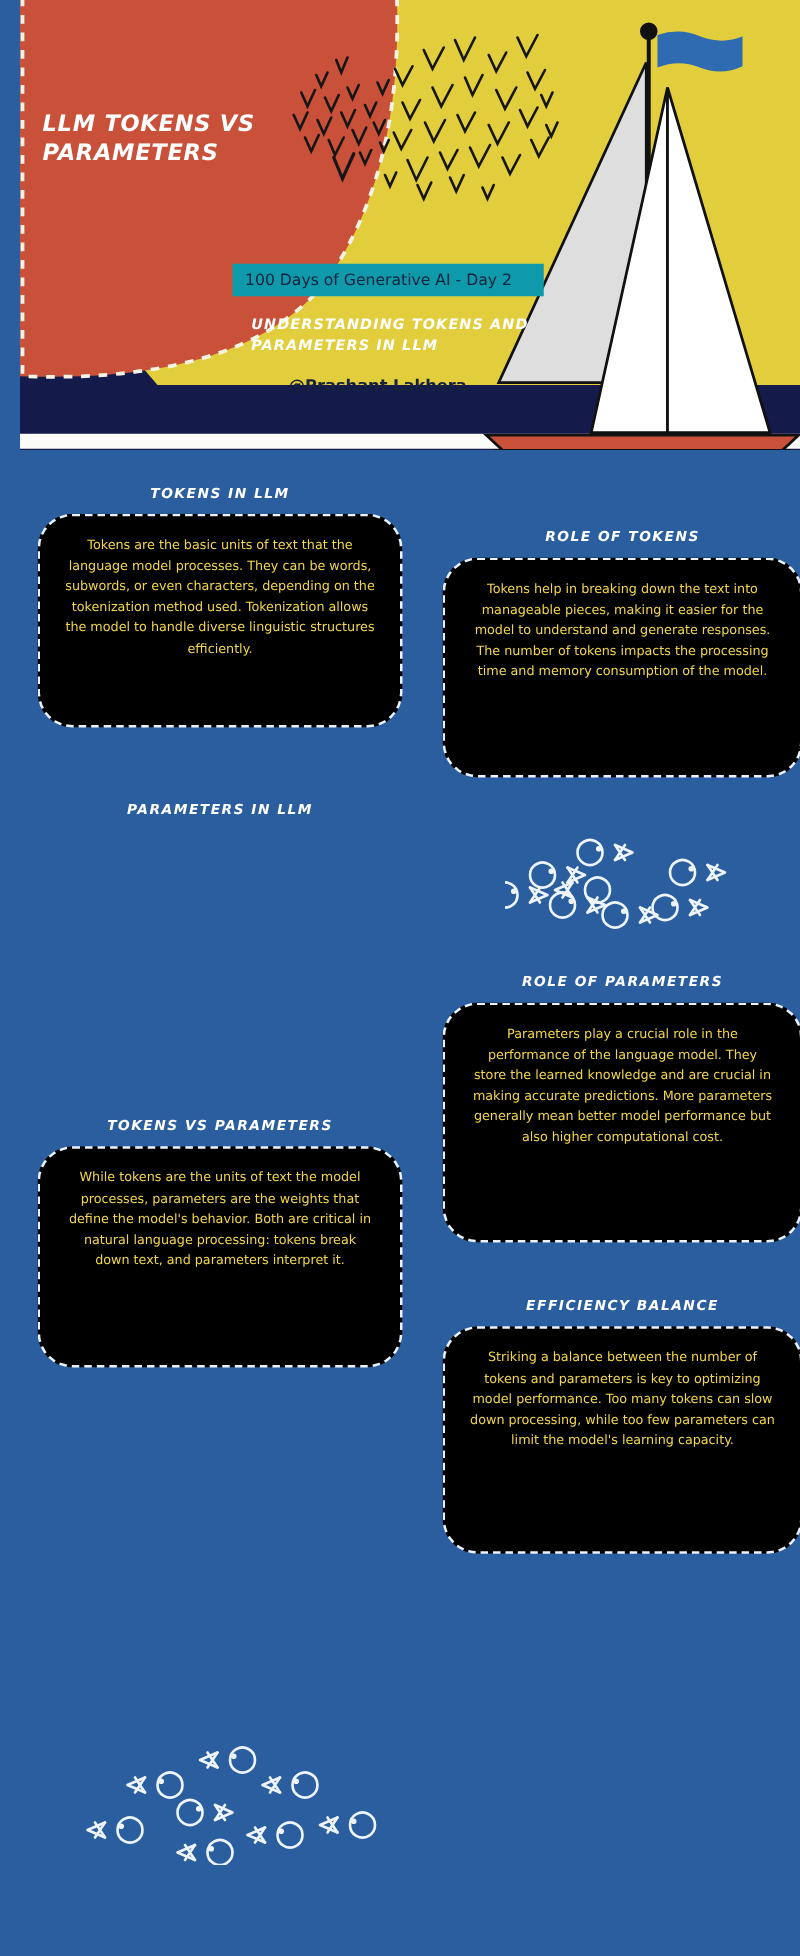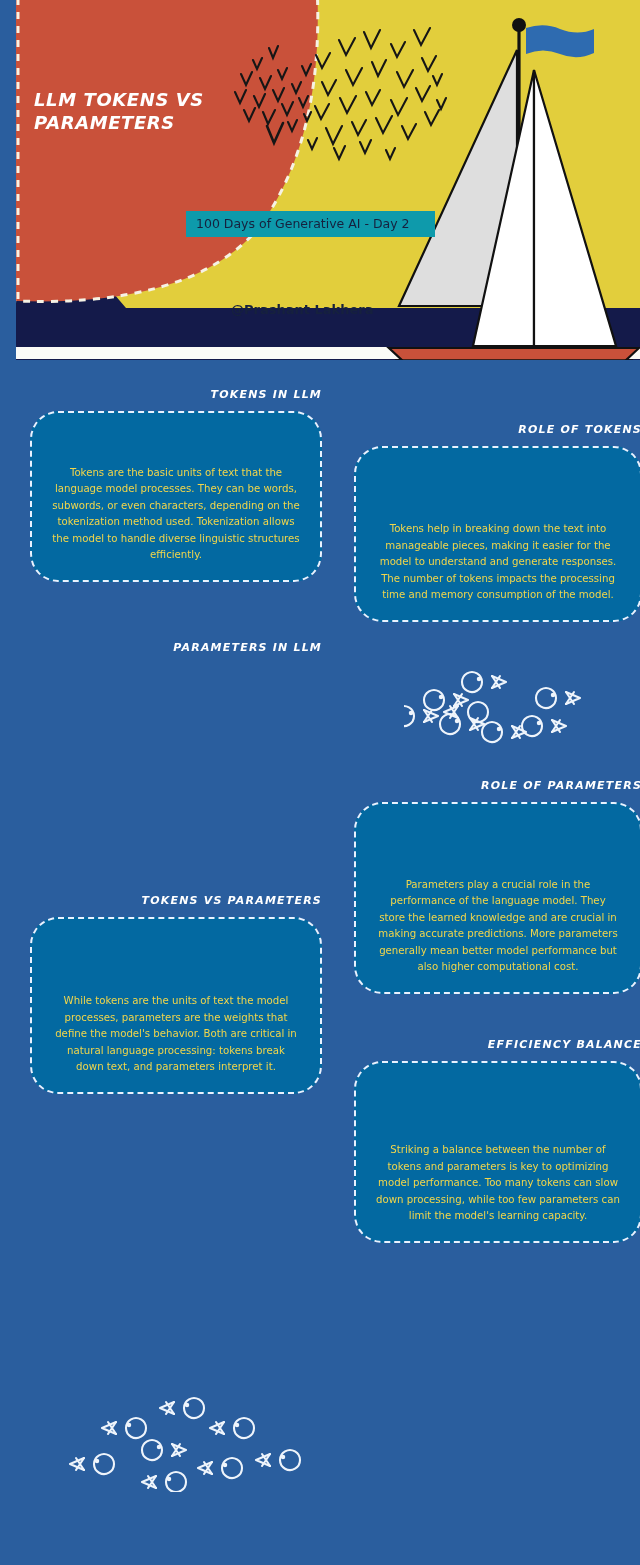--- a/index.html
+++ b/index.html
@@ -108,31 +108,32 @@
   
   .card-block { position: absolute; }
   .card-heading {
     color: #ffffff;
     font-family: "DejaVu Sans", sans-serif;
     font-size: 11px;
     font-weight: 900;
     font-style: italic;
     letter-spacing: 1.2px;
     text-transform: uppercase;
-    text-align: right;
+    text-align: center;
     margin-bottom: 10px;
   }
   .card-box {
-    background: #0369a1;
+    background: #000000;
     border: 2px dashed #e9f2ff;
     border-radius: 28px;
     display: flex;
-    align-items: flex-end;
+    align-items: flex-start;
     justify-content: center;
     padding: 16px 20px;
+    text-decoration: underline;
   }
   .card-body {
     color: #f2d64b;
     font-family: "DejaVu Sans", sans-serif;
     font-size: 10.2px;
     line-height: 1.62;
     text-align: center;
   }
 
   
@@ -219,20 +220,21 @@
 
       <path d="M18 340 L268 340 L238 368 L48 368 Z" fill="#c9513a" stroke="#111111" stroke-width="2.2"></path>
       <line x1="24" y1="352" x2="262" y2="352" stroke="#111111" stroke-width="1.6"></line>
       <line x1="31" y1="361" x2="255" y2="361" stroke="#111111" stroke-width="1.6"></line>
     </svg>
 
     <div class="hero-white-band"></div>
 
     <div class="hero-title">LLM Tokens vs Parameters</div>
     <div class="badge">100 Days of Generative AI - Day 2</div>
+    <div class="subtitle">Understanding Tokens and Parameters in LLM</div>
     <div class="byline">@Prashant Lakhera</div>
   </div>
 
   <div class="card-block" style="left:14px; top:388px; width:292px;">
     <div class="card-heading">Tokens in LLM</div>
     <div class="card-box" style="height:171px;">
       <p class="card-body">Tokens are the basic units of text that the language model processes. They can be words, subwords, or even characters, depending on the tokenization method used. Tokenization allows the model to handle diverse linguistic structures efficiently.</p>
     </div>
   </div>
 

